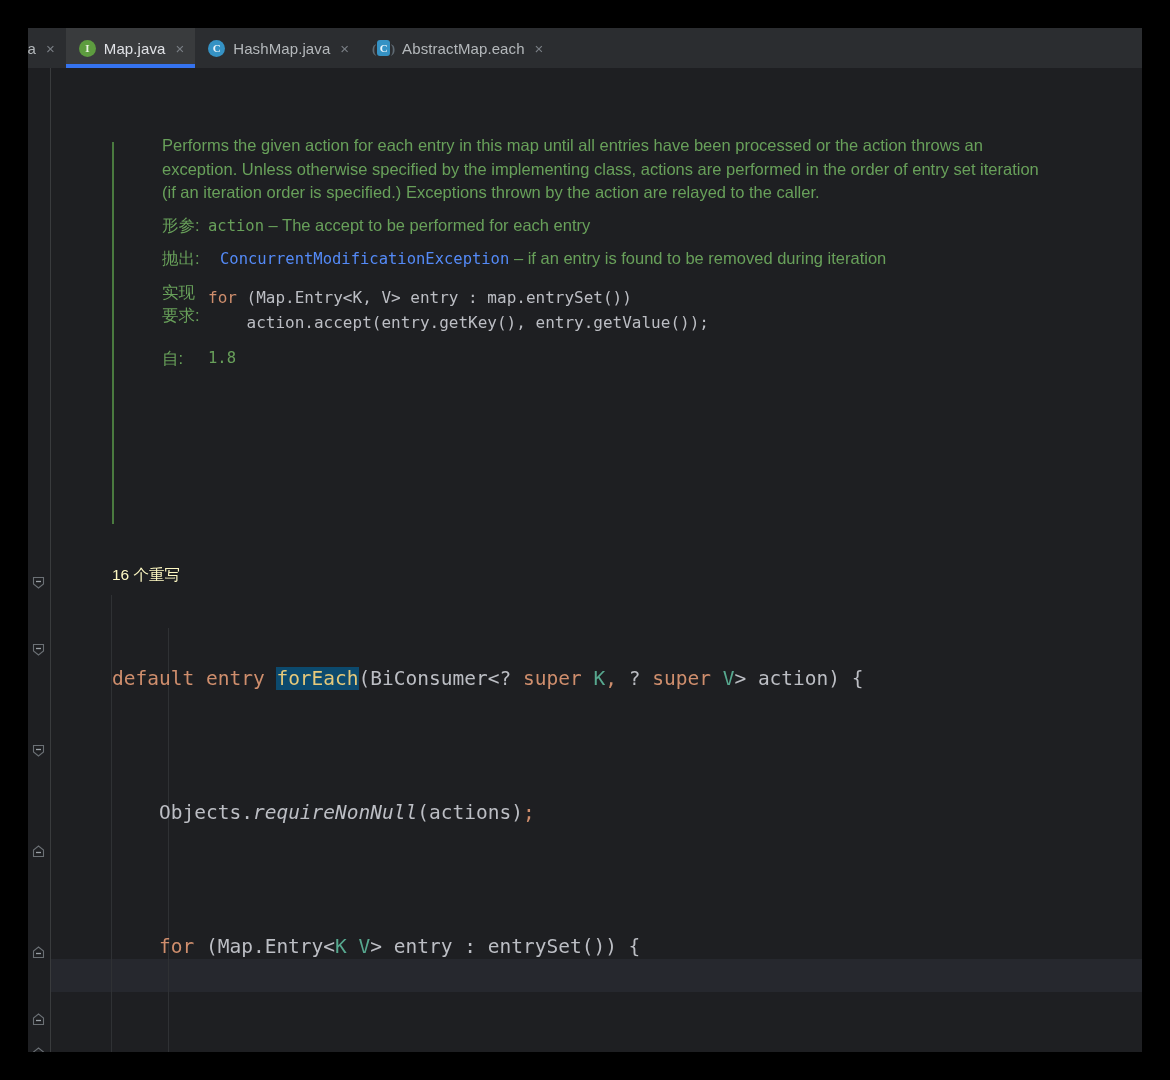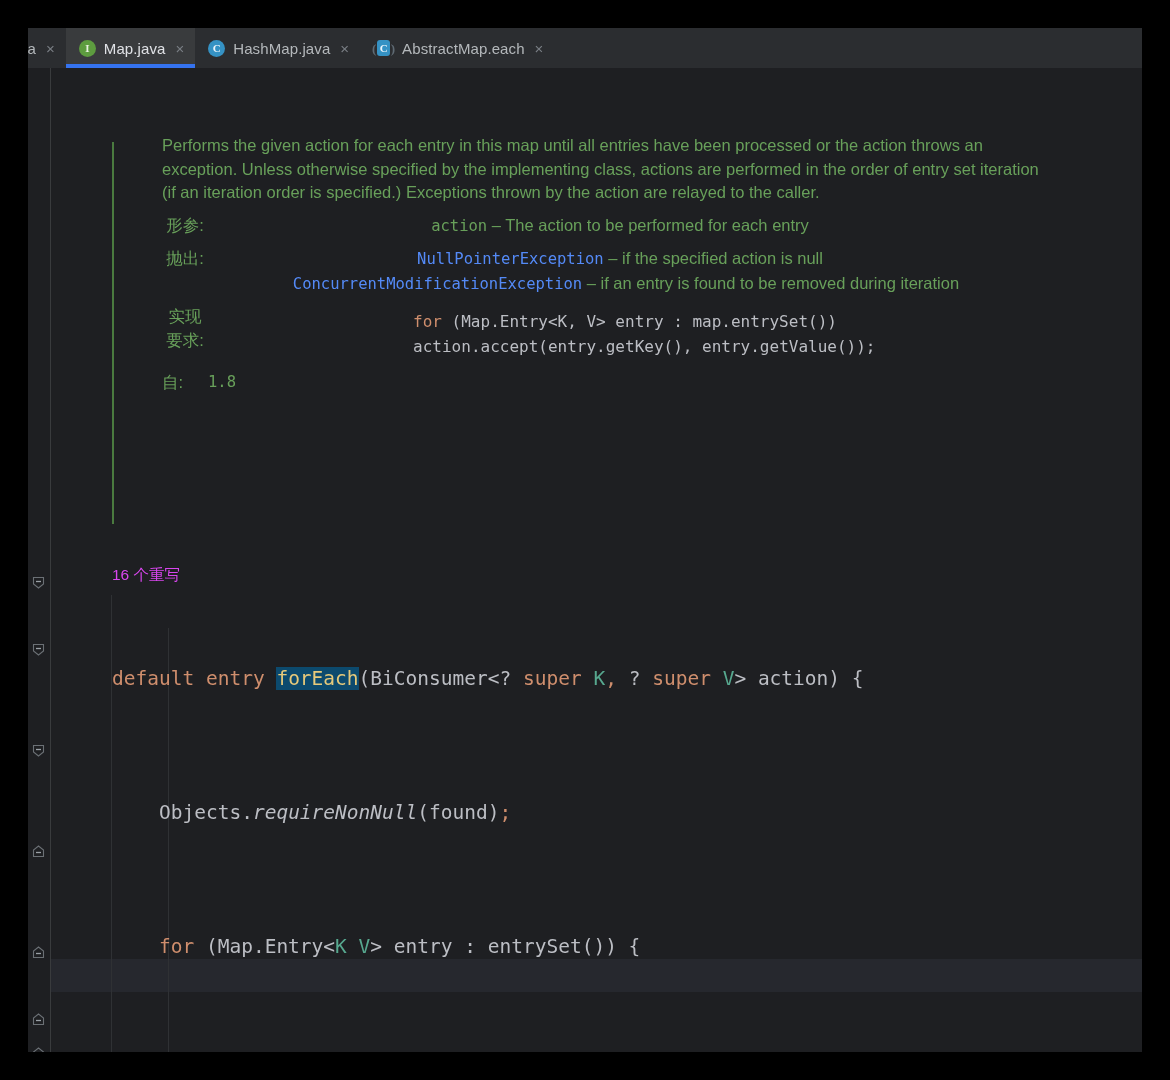--- a/index.html
+++ b/index.html
@@ -144,21 +144,20 @@
     margin-left: 50px;
     color: #68a05a;
     font-size: 16.5px;
     line-height: 23.5px;
   }
   .doc p { margin: 0; }
   .doc-para { width: 880px; }
   .doc-row {
     display: flex;
     margin-top: 9px;
-    text-align: center;
   }
   .doc-tag {
     color: #68a05a;
     flex: 0 0 auto;
     width: 46px;
     white-space: pre-line;
   }
   .doc-row.impl .doc-tag { line-height: 23.5px; }
   .doc-body { flex: 1 1 auto; }
   .mono {
@@ -184,21 +183,21 @@
     display: flex;
     margin-top: 12px;
   }
 
   
   .hint {
     position: absolute;
     left: 84px;
     top: 497px;
     font-size: 15.5px;
-    color: #d946ef;
+    color: #fef9c3;
   }
 
   
   .code {
     position: absolute;
     left: 84px;
     top: 527px;
     font-family: "DejaVu Sans Mono", "Liberation Mono", monospace;
     font-size: 19.5px;
     line-height: 33.5px;
@@ -313,54 +312,53 @@
     <div class="indent-guide" style="left:140px; top:560px; height:424px;"></div>
 
     <div class="doc">
       <div class="doc-bar"></div>
       <div class="doc-inner">
 
         <p class="doc-para">Performs the given action for each entry in this map until all entries have been processed or the action throws an exception. Unless otherwise specified by the implementing class, actions are performed in the order of entry set iteration (if an iteration order is specified.) Exceptions thrown by the action are relayed to the caller.</p>
 
         <div class="doc-row">
           <span class="doc-tag">形参:</span>
-          <span class="doc-body"><span class="mono">action</span> <span class="dash">–</span> <span>The action to be performed for each entry</span></span>
+          <span class="doc-body"><span class="mono">action</span> <span class="dash">–</span> <span>The accept to be performed for each entry</span></span>
         </div>
 
         <div class="doc-row">
           <span class="doc-tag">抛出:</span>
           <span class="doc-body">
-            <span style="display:block"><span class="mono ex-link">NullPointerException</span> <span class="dash">–</span> <span>if the specified action is null</span></span>
             <span style="display:block; margin-left:12px"><span class="mono ex-link">ConcurrentModificationException</span> <span class="dash">–</span> <span>if an entry is found to be removed during iteration</span></span>
           </span>
         </div>
 
         <div class="doc-row impl">
           <span class="doc-tag">实现
 要求:</span>
           <span class="doc-body">
-            <span class="code-snip" style="display:block; margin-left:10px;"><span class="kw">for</span><span> (Map.Entry&lt;K, V&gt; entry : map.entrySet())
+            <span class="code-snip" style="display:block; margin-left:0;"><span class="kw">for</span><span> (Map.Entry&lt;K, V&gt; entry : map.entrySet())
     action.accept(entry.getKey(), entry.getValue());</span></span>
           </span>
         </div>
 
         <div class="since-row">
           <span class="doc-tag">自:</span>
           <span class="doc-body mono">1.8</span>
         </div>
 
       </div>
     </div>
 
     <div class="hint">16 个重写</div>
 
     <div class="code">
       <span class="ln"><span class="k">default</span> <span class="k">entry</span> <span class="hl">forEach</span><span>(</span><span>BiConsumer&lt;?</span> <span class="k">super</span> <span class="t">K</span><span class="sc">,</span> <span>?</span> <span class="k">super</span> <span class="t">V</span><span>&gt;</span> <span>action</span><span>) {</span></span>
 
-      <span class="ln">    <span>Objects</span><span>.</span><span class="mi">requireNonNull</span><span>(found)</span><span class="sc">;</span></span>
+      <span class="ln">    <span>Objects</span><span>.</span><span class="mi">requireNonNull</span><span>(actions)</span><span class="sc">;</span></span>
 
       <span class="ln">    <span class="k">for</span><span> (Map.Entry&lt;</span><span class="t">K</span><span class="sc"></span> <span class="t">V</span><span>&gt; entry : entrySet()) {</span></span>
 
       
 
       
 
       
 
       

